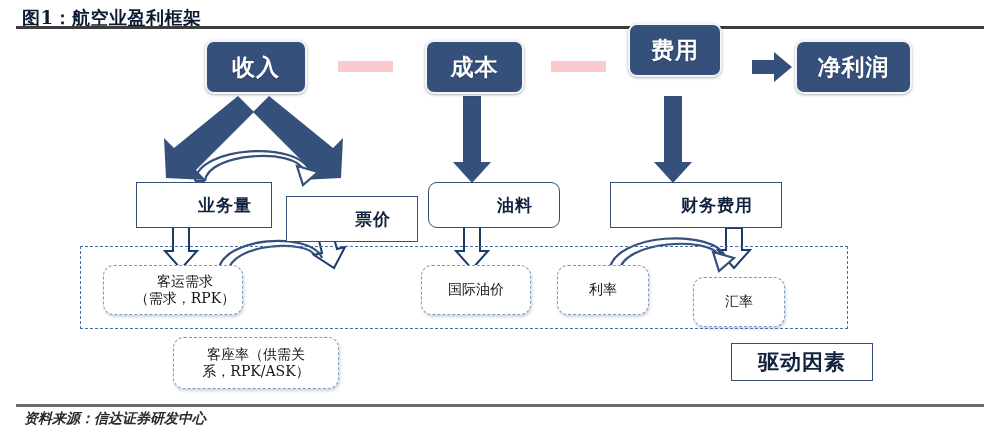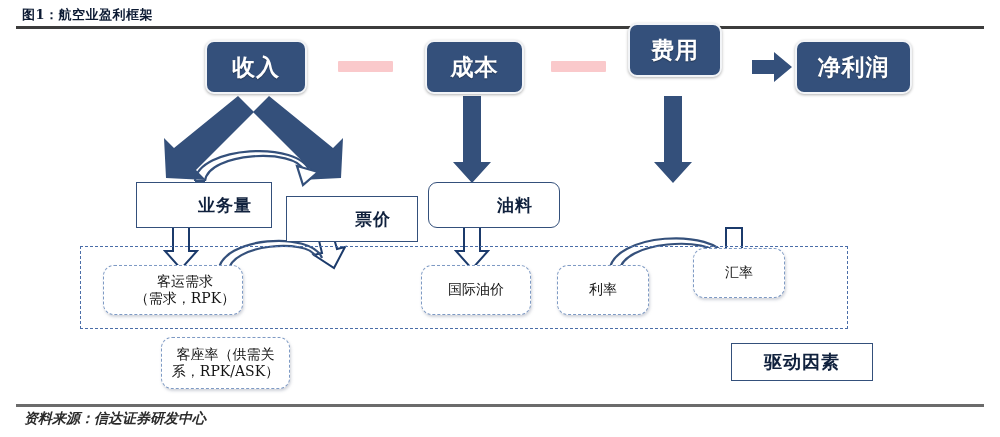--- a/index.html
+++ b/index.html
@@ -7,21 +7,21 @@
     width:1000px;height:437px;background:#ffffff;
     font-family:"Liberation Sans","DejaVu Sans",sans-serif;
     position:relative;overflow:hidden;
   }
   .page{position:absolute;left:0;top:0;width:1000px;height:437px;}
 
   
   .fig-title{
     position:absolute;left:22px;top:6px;
     font-family:"DejaVu Serif","Liberation Serif",serif;
-    font-weight:bold;font-size:13px;color:#0c1a33;letter-spacing:.5px;
+    font-weight:bold;font-size:18px;color:#0c1a33;letter-spacing:.5px;
     white-space:nowrap;
   }
   .rule-top{position:absolute;left:16px;top:26px;width:968px;height:3px;background:#3c3c3c;}
   .rule-bottom{position:absolute;left:16px;top:404px;width:968px;height:3px;background:#6b6b6b;}
   .source{
     position:absolute;left:24px;top:410px;
     font-family:"DejaVu Serif","Liberation Serif",serif;
     font-style:italic;font-weight:bold;font-size:14px;color:#2b2b2b;white-space:nowrap;
   }
 
@@ -57,21 +57,21 @@
     display:flex;align-items:center;justify-content:center;text-align:center;
     font-family:"DejaVu Serif","Liberation Serif",serif;
     color:#141414;font-size:14px;line-height:1.25;padding:0 4px;box-sizing:border-box;
   }
   .dbox span{display:block;}
 
   
   .legendbox{
     position:absolute;background:#ffffff;border:1.6px solid #34507B;
     display:flex;align-items:center;justify-content:center;
-    color:#10213d;font-weight:bold;font-size:18px;letter-spacing:1px;
+    color:#10213d;font-weight:bold;font-size:21px;letter-spacing:1px;
   }
 
   svg.layer{position:absolute;left:0;top:0;width:1000px;height:437px;pointer-events:none;}
 </style>
 </head>
 <body>
 
 <div class="page">
 
   <div class="fig-title">图1：航空业盈利框架</div>
@@ -161,44 +161,47 @@
   </div>
 
   <div class="wbox" style="left:286px;top:196px;width:88px;height:44px;">
     <span>票价</span>
   </div>
 
   <div class="wbox" style="left:428px;top:182px;width:88px;height:44px;border-radius:9px;">
     <span>油料</span>
   </div>
 
+  <div class="wbox" style="left:610px;top:182px;width:128px;height:44px;">
+    <span>财务费用</span>
+  </div>
 
   <div class="dashbox" style="left:80px;top:246px;width:766px;height:81px;"></div>
 
   <div class="dbox" style="left:103px;top:265px;width:140px;height:50px;padding-left:28px;">
     <div>
       <span>客运需求</span>
       <span>（需求，RPK）</span>
     </div>
   </div>
 
 
   <div class="dbox" style="left:421px;top:265px;width:110px;height:50px;text-align:center;">
     <span>国际油价</span>
   </div>
 
   <div class="dbox" style="left:557px;top:265px;width:92px;height:50px;">
     <span>利率</span>
   </div>
 
-  <div class="dbox" style="left:693px;top:248px;width:92px;height:50px;">
+  <div class="dbox" style="left:693px;top:277px;width:92px;height:50px;">
     <span>汇率</span>
   </div>
 
-  <div class="dbox" style="left:161px;top:337px;width:129px;height:52px;">
+  <div class="dbox" style="left:173px;top:337px;width:166px;height:52px;">
     <div>
       <span>客座率（供需关</span>
       <span>系，RPK/ASK）</span>
     </div>
   </div>
 
   <div class="legendbox" style="left:731px;top:343px;width:140px;height:36px;">
     <span>驱动因素</span>
   </div>
 

